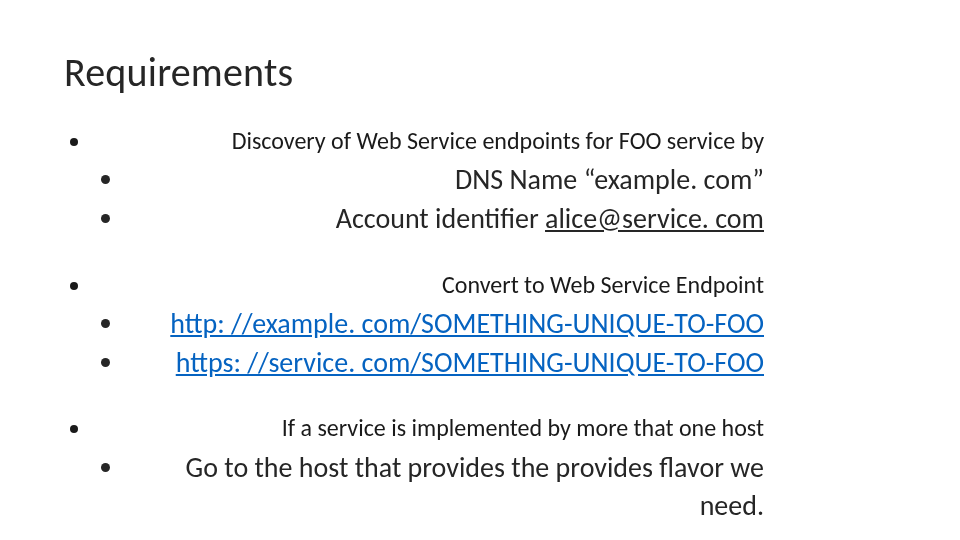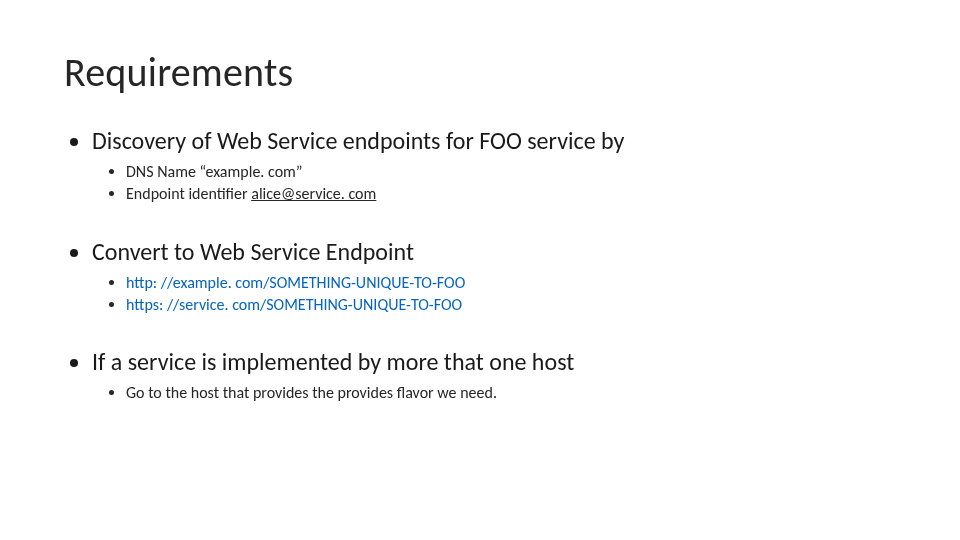--- a/index.html
+++ b/index.html
@@ -21,42 +21,44 @@
     font-size: 40px;
     font-weight: 400;
     color: #262626;
     margin: 0 0 28px 0;
     letter-spacing: 0.2px;
   }
   ul.level1 {
     list-style: disc;
     margin: 0;
     padding-left: 28px;
+    text-align: right;
   }
   ul.level1 > li {
     font-size: 24px;
     line-height: 1.35;
     margin-bottom: 4px;
     color: #1a1a1a;
   }
   ul.level1 > li.spaced {
     margin-top: 30px;
   }
   ul.level2 {
     list-style: disc;
     margin: 4px 0 0 0;
     padding-left: 34px;
   }
   ul.level2 > li {
-    font-size: 16px;
+    font-size: 28px;
     line-height: 1.38;
     color: #262626;
   }
   a.link, span.link {
     color: #0563c1;
+    text-decoration: underline;
     margin-top: 6px;
   }
   span.ulink {
     text-decoration: underline;
     color: inherit;
   }
 </style>
 </head>
 <body>
 
@@ -64,21 +66,21 @@
   <h1 class="title">Requirements</h1>
 
   <ul class="level1">
     <li>
       <span>Discovery of Web Service endpoints for FOO service by</span>
       <ul class="level2">
         <li>
           <span>DNS Name “example. com”</span>
         </li>
         <li>
-          <span>Endpoint identifier </span><span class="ulink">alice@service. com</span>
+          <span>Account identifier </span><span class="ulink">alice@service. com</span>
         </li>
       </ul>
     </li>
 
     <li class="spaced">
       <span>Convert to Web Service Endpoint</span>
       <ul class="level2">
         <li>
           <span class="link">http: //example. com/SOMETHING-UNIQUE-TO-FOO</span>
         </li>

